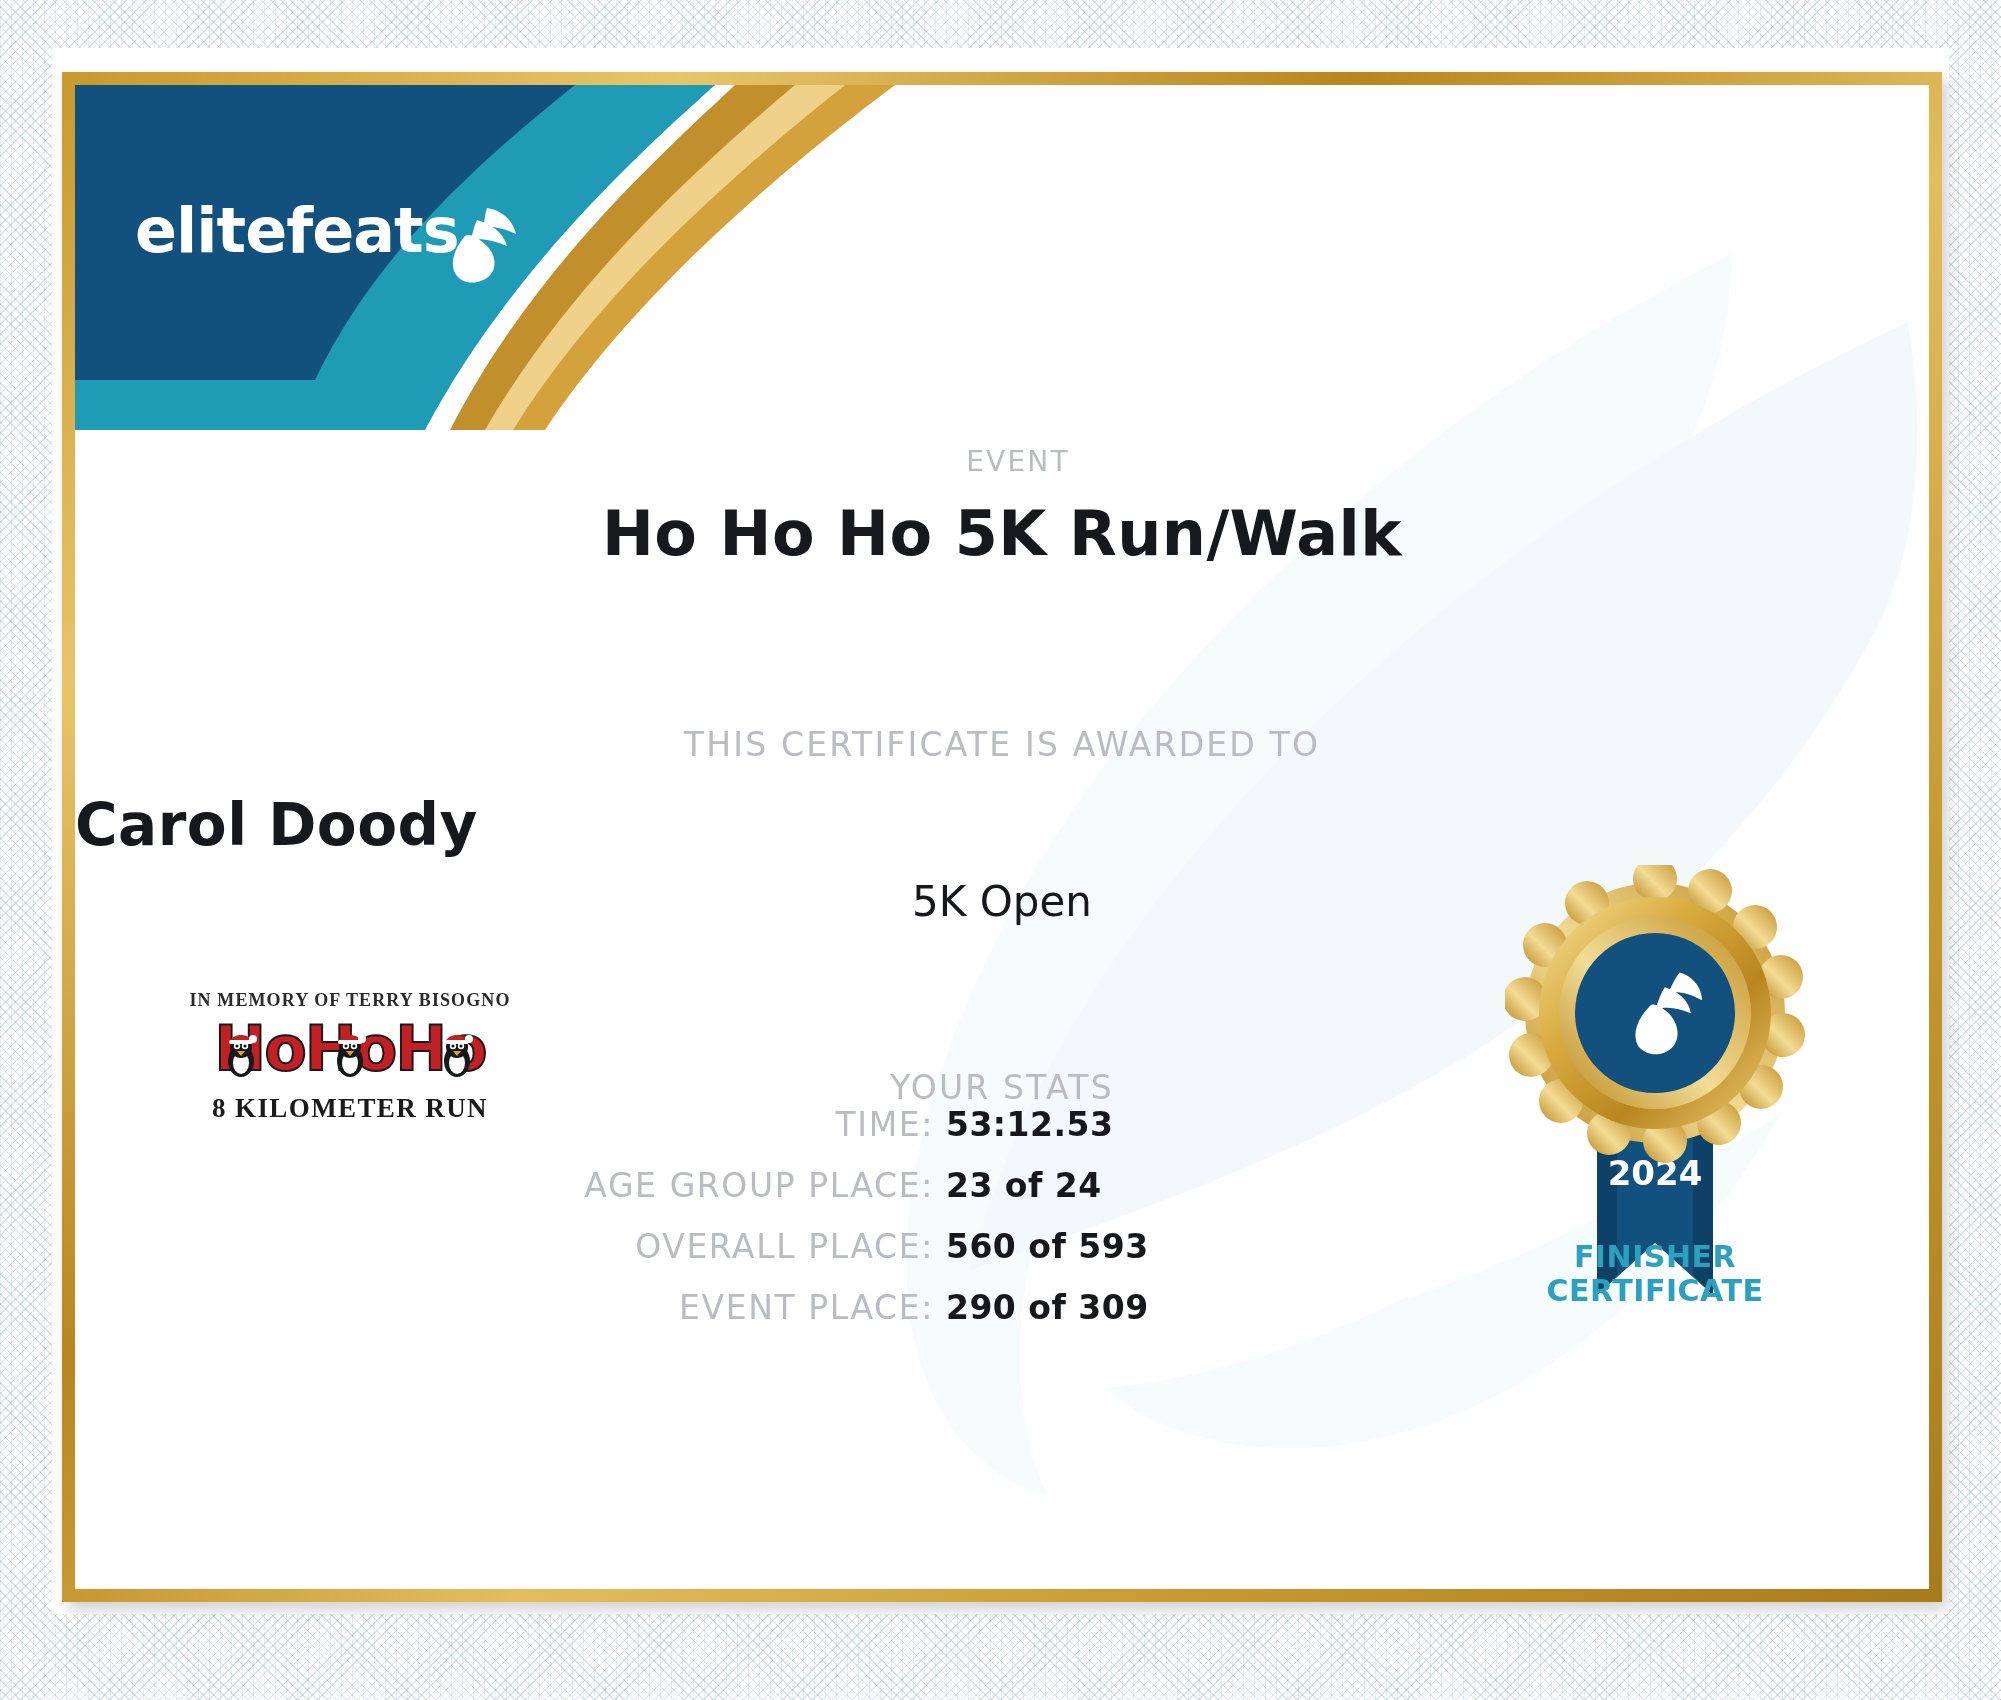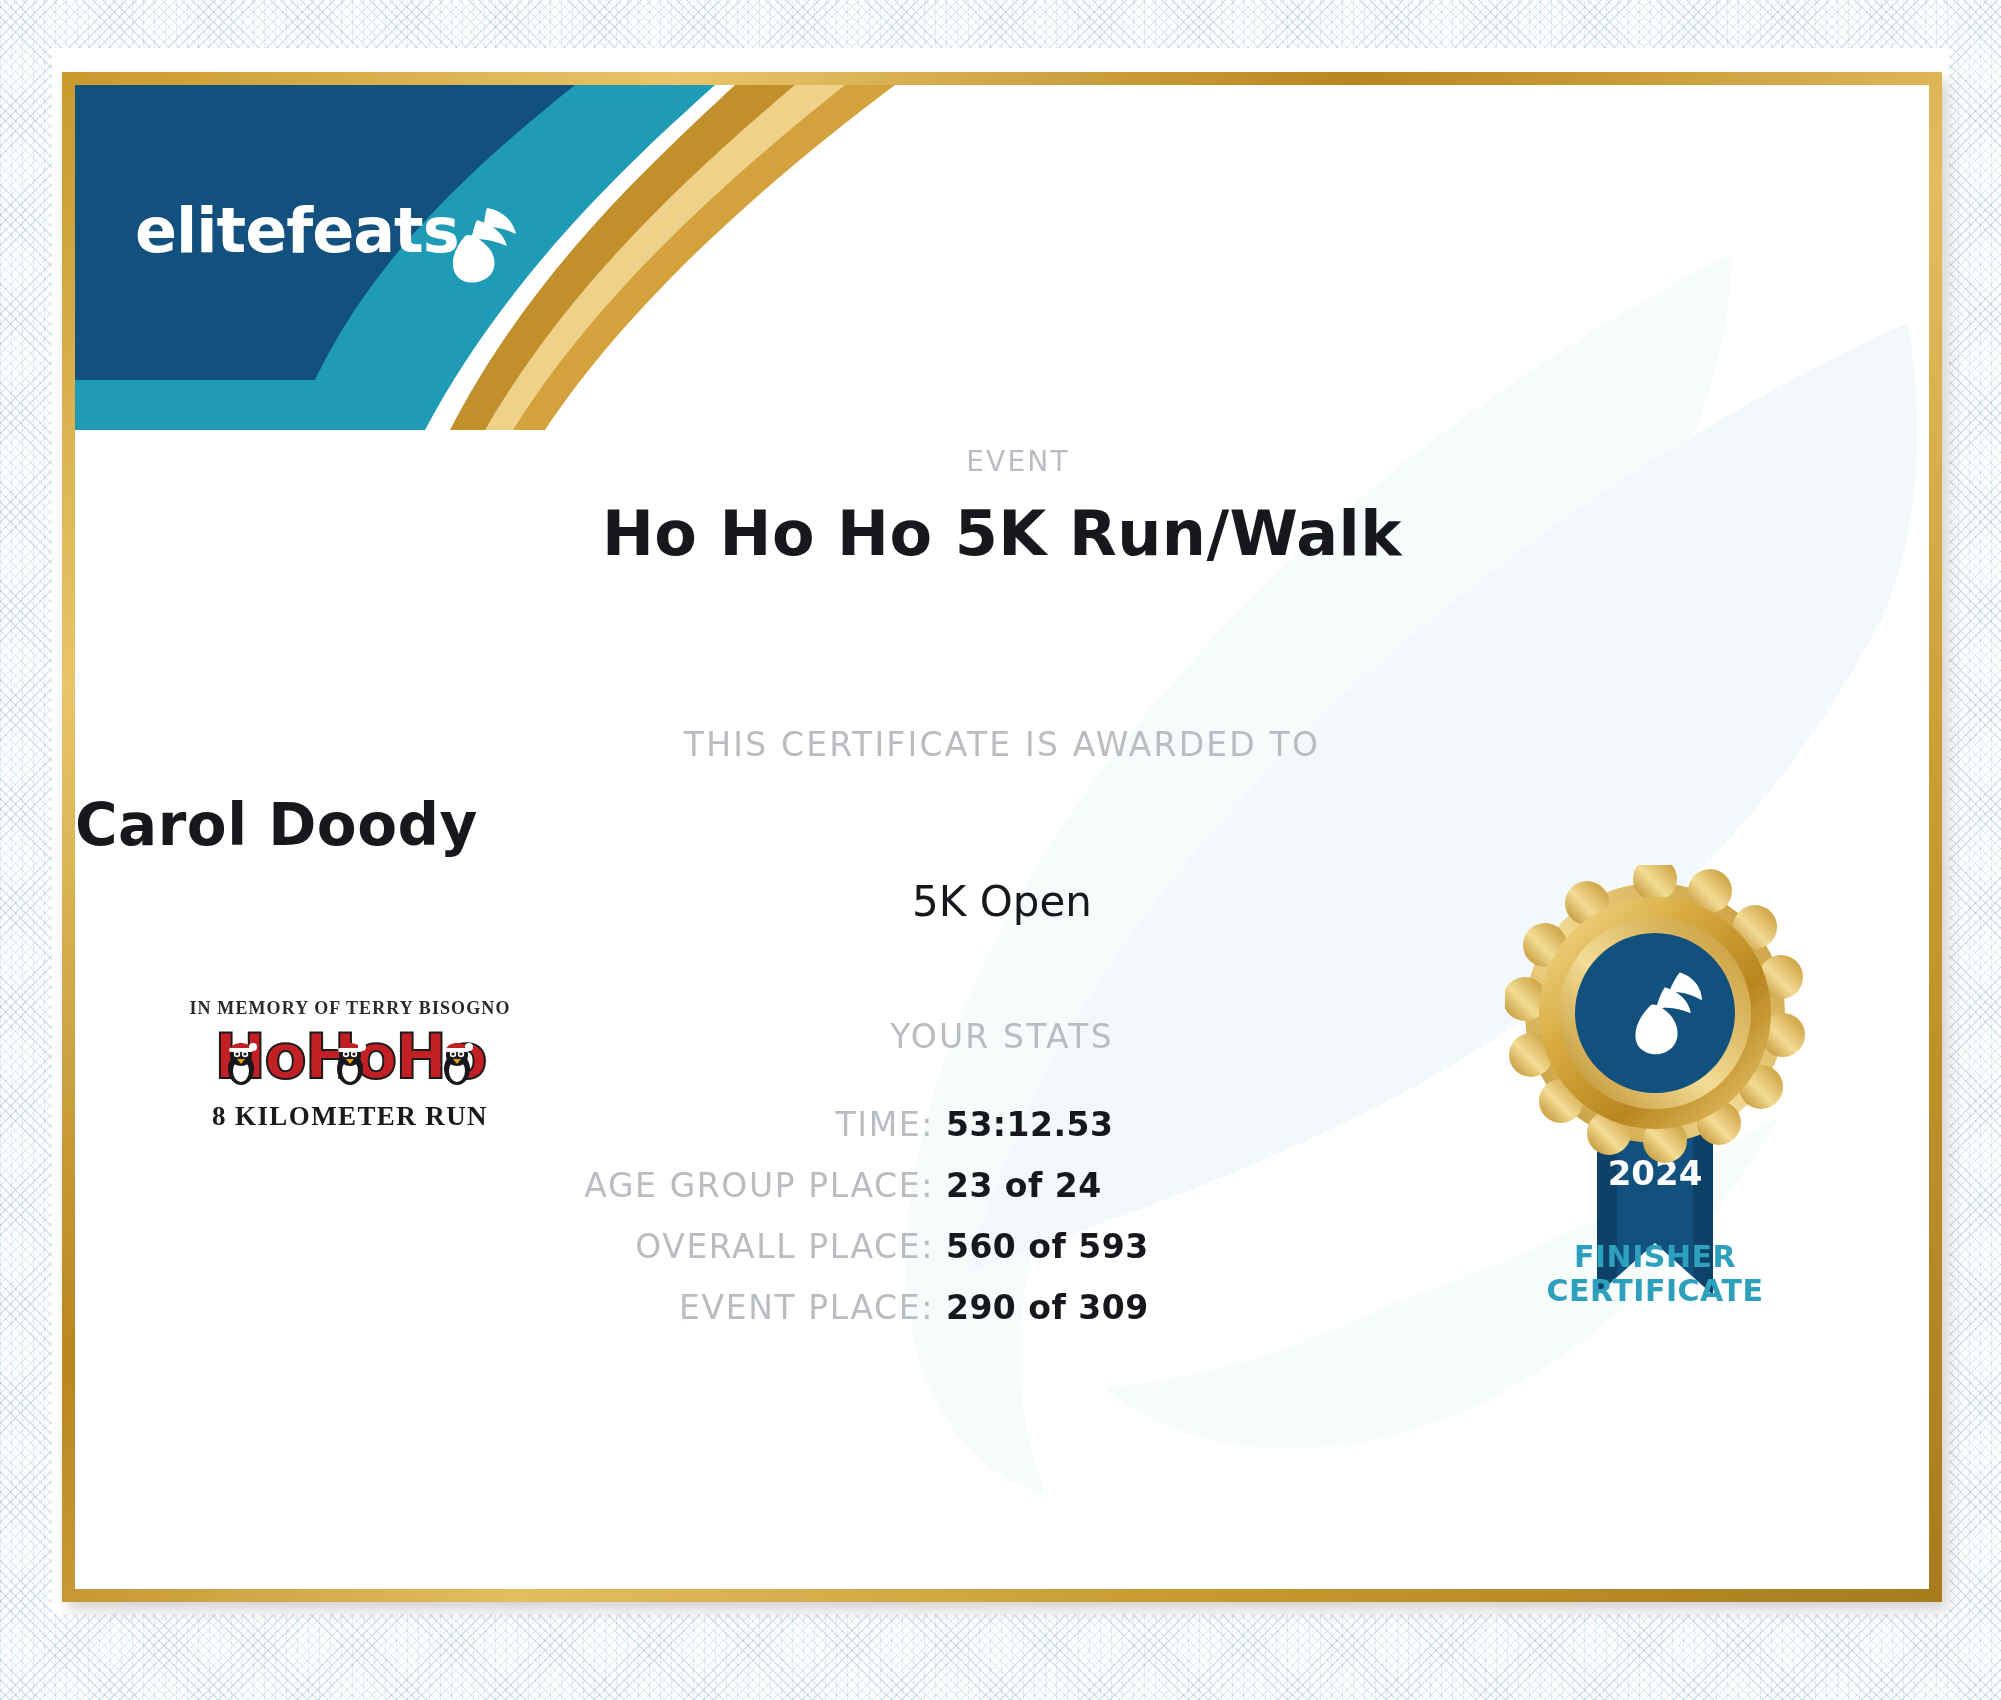--- a/index.html
+++ b/index.html
@@ -148,21 +148,21 @@
     width: 1854px;
     text-align: center;
     font-size: 42px;
     color: #16181c;
     font-weight: 400;
   }
 
   .stats-label {
     position: absolute;
     left: 0;
-    top: 932px;
+    top: 983px;
     width: 1854px;
     text-align: center;
     font-size: 33px;
   }
 
   .stats-table {
     position: absolute;
     left: 390px;
     top: 1020px;
     width: 880px;
@@ -199,21 +199,20 @@
     width: 330px;
     height: 170px;
     text-align: center;
   }
   .event-logo .memoriam {
     font-family: "Liberation Serif", serif;
     font-size: 18px;
     letter-spacing: 1.1px;
     color: #2a2a2a;
     font-weight: 700;
-    margin-top: 8px;
   }
   .hohoho-wrap {
     position: relative;
     height: 78px;
     margin-top: 2px;
   }
   .hohoho {
     font-family: "DejaVu Sans", sans-serif;
     font-size: 62px;
     font-weight: 900;

